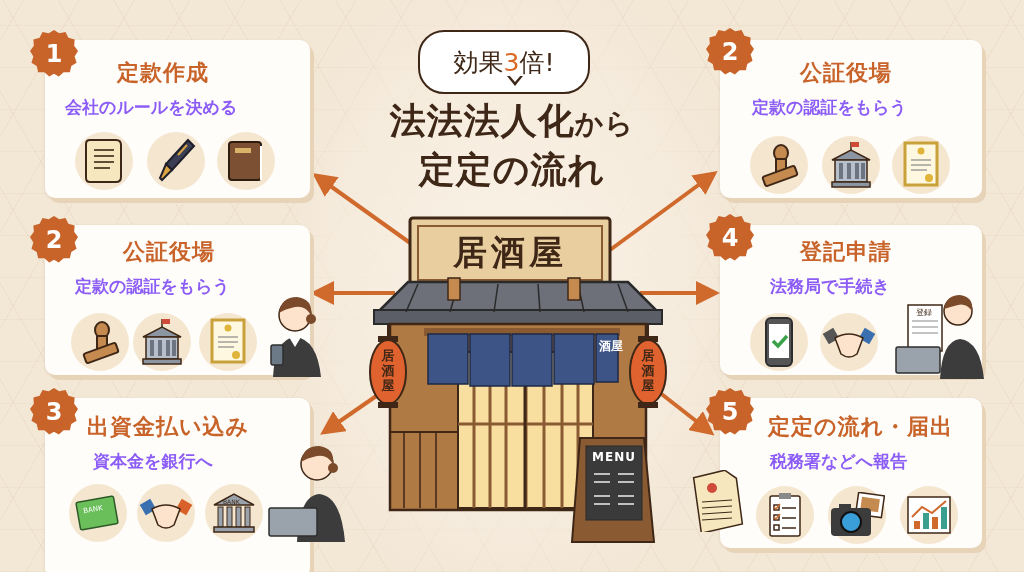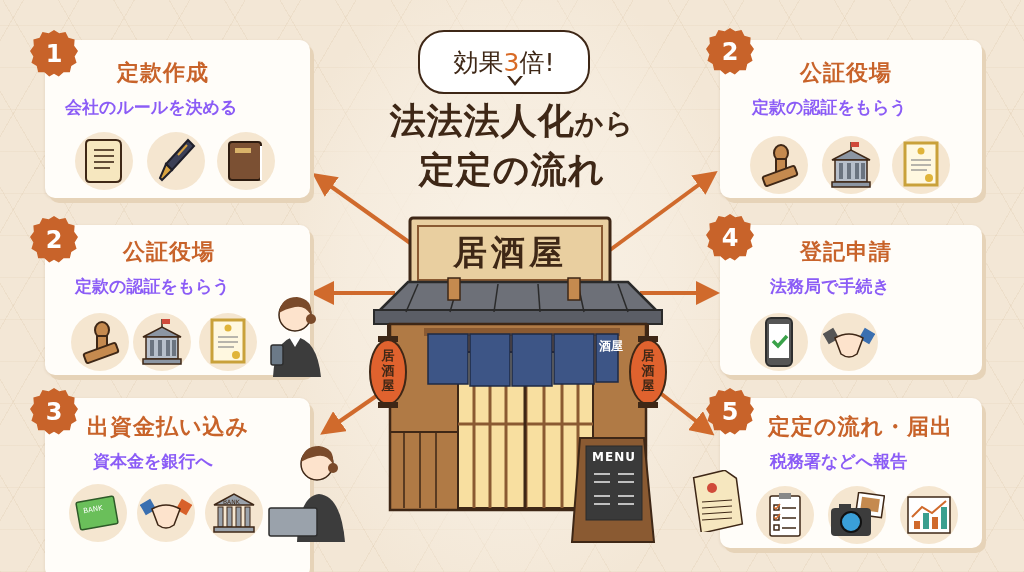--- a/index.html
+++ b/index.html
@@ -244,20 +244,35 @@
         <rect x="2" y="2" width="26" height="48" rx="5" fill="#555" stroke="#2e2e2e" stroke-width="2"></rect>
         <rect x="5" y="8" width="20" height="34" fill="#fff"></rect>
         <path d="M9 25 l5 5 l9 -10" stroke="#3aa24a" stroke-width="3.5" fill="none"></path>
       </svg>
   </div>
   <div class="icon-wrap" style="left:100px;top:88px;">
     <svg width="52" height="40" viewBox="0 0 52 40">
         <rect x="2" y="8" width="12" height="12" fill="#555" transform="rotate(-30 8 14)"></rect>
         <rect x="38" y="8" width="12" height="12" fill="#3a6fb0" transform="rotate(30 44 14)"></rect>
         <path d="M12 16 q14 -8 28 0 l-6 16 q-8 6 -16 0z" fill="#fde3cc" stroke="#3e2716" stroke-width="1.5"></path>
+      </svg>
+  </div>
+  <div style="position:absolute;left:168px;top:62px;">
+    <svg width="96" height="92" viewBox="0 0 96 92">
+        <rect x="20" y="18" width="34" height="46" fill="#fff" stroke="#3e2716" stroke-width="1.5"></rect>
+        <text x="28" y="28" font-size="8" fill="#3e2716" font-family="DejaVu Sans, sans-serif">登録</text>
+        <g stroke="#888">
+          <line x1="24" y1="34" x2="50" y2="34"></line>
+          <line x1="24" y1="40" x2="50" y2="40"></line>
+          <line x1="24" y1="46" x2="50" y2="46"></line>
+        </g>
+        <circle cx="70" cy="24" r="14" fill="#fde3cc" stroke="#3e2716" stroke-width="1.5"></circle>
+        <path d="M56 22 q2 -14 16 -14 q14 2 12 16 q-6 -8 -14 -6 q-8 2 -14 4z" fill="#7a4a2a"></path>
+        <path d="M52 92 q2 -38 20 -40 q20 2 24 40z" fill="#3c3c3c"></path>
+        <rect x="8" y="60" width="44" height="26" rx="2" fill="#9aa2ab" stroke="#2e2e2e" stroke-width="1.5"></rect>
       </svg>
   </div>
 </div>
 <div class="badge" style="left:706px;top:214px;">4</div>
 
 <div class="card" style="left:45px;top:398px;width:265px;height:180px;">
   <div class="card-title" style="left:42px;top:14px;">出資金払い込み</div>
   <div class="card-sub" style="left:48px;top:52px;">資本金を銀行へ</div>
   <div class="icon-wrap" style="left:24px;top:86px;">
     <svg width="48" height="40" viewBox="0 0 48 40">

